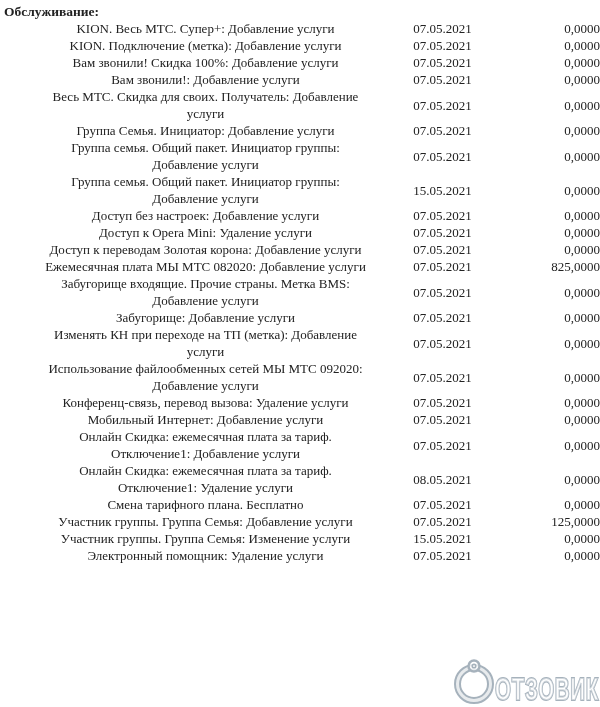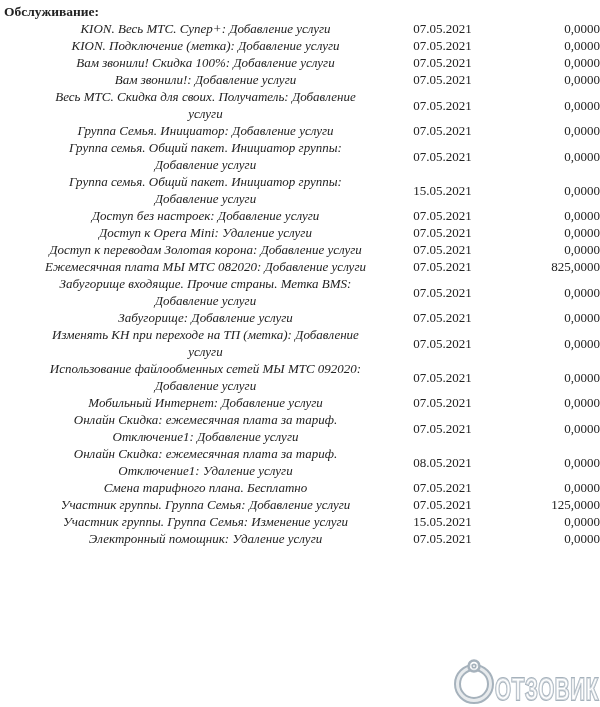--- a/index.html
+++ b/index.html
@@ -37,21 +37,20 @@
   col.c3 { width: 126px; }
   td {
     padding: 0;
     vertical-align: middle;
     line-height: 17px;
   }
   td.c-service {
     text-align: center;
     white-space: pre-line;
     padding: 0 10px;
-    font-style: italic;
   }
   td.c-date {
     text-align: center;
   }
   td.c-amount {
     text-align: right;
     padding-right: 0;
   }
   .watermark {
     position: absolute;
@@ -180,20 +179,25 @@
     <td class="c-amount">0,0000</td>
   </tr>
 
   <tr>
     <td class="c-service">Использование файлообменных сетей МЫ МТС 092020:
 Добавление услуги</td>
     <td class="c-date">07.05.2021</td>
     <td class="c-amount">0,0000</td>
   </tr>
 
+  <tr>
+    <td class="c-service">Конференц-связь, перевод вызова: Удаление услуги</td>
+    <td class="c-date">07.05.2021</td>
+    <td class="c-amount">0,0000</td>
+  </tr>
 
   <tr>
     <td class="c-service">Мобильный Интернет: Добавление услуги</td>
     <td class="c-date">07.05.2021</td>
     <td class="c-amount">0,0000</td>
   </tr>
 
   <tr>
     <td class="c-service">Онлайн Скидка: ежемесячная плата за тариф.
 Отключение1: Добавление услуги</td>

